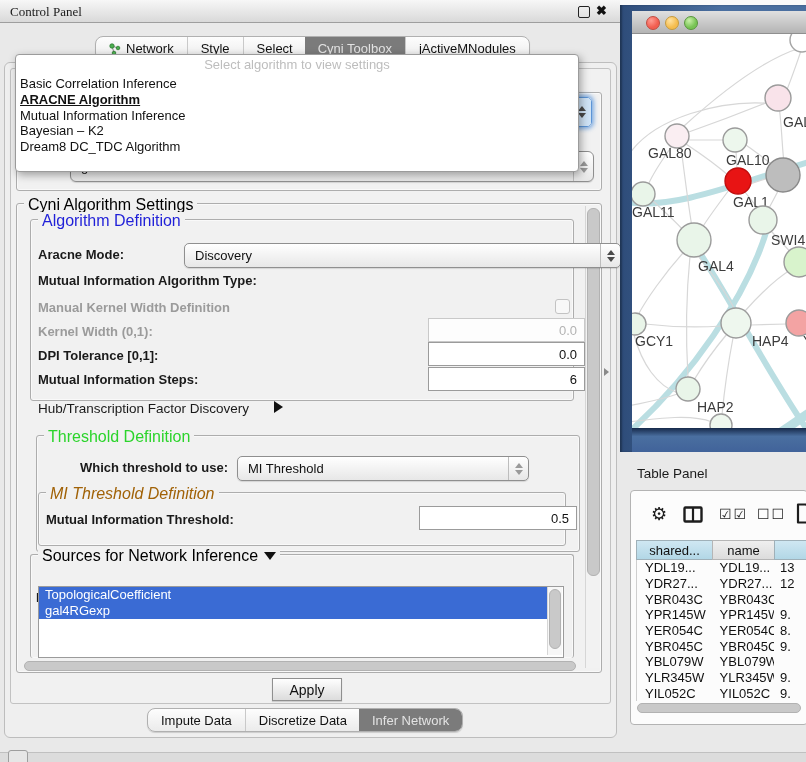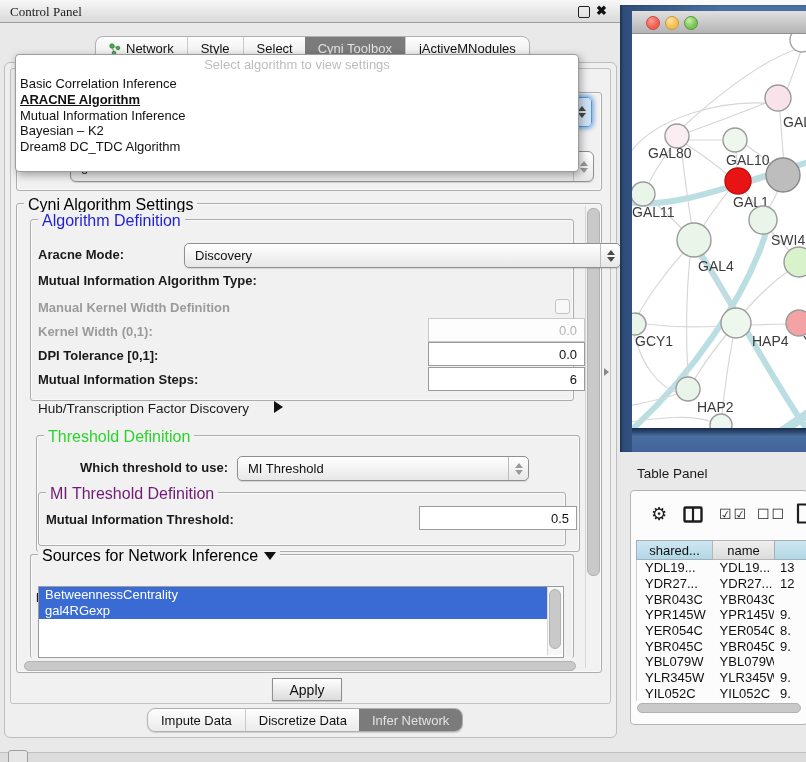--- a/index.html
+++ b/index.html
@@ -178,36 +178,36 @@
 </div>
 <span class="lbl b abs" style="left:80px;top:460px;">Which threshold to use:</span>
 <div class="combo" style="left:237px;top:456px;width:290px;height:23px;">
   <div class="val">MI Threshold</div>
   <div class="spin lite">
         <span class="tri-up"></span>
         <span class="tri-dn"></span>
       </div>
 </div>
 <div class="groupbox" style="left:38px;top:492px;width:526px;height:52px;">
-  <span class="gtitle" style="color:#701a75;">MI Threshold Definition</span>
+  <span class="gtitle" style="color:#a16207;font-style:italic;">MI Threshold Definition</span>
 </div>
 <span class="lbl b abs" style="left:46px;top:512px;">Mutual Information Threshold:</span>
 <div class="field" style="left:419px;top:506px;width:142px;height:22px;">
   <span>0.5</span>
 </div>
 
 <div class="groupbox" style="left:30px;top:554px;width:542px;height:103px;border-bottom:none;">
   <span class="gtitle" style="display:flex;align-items:center;gap:6px;">
     <span>Sources for Network Inference</span>
     <span style="width:0;height:0;border-left:6px solid transparent;border-right:6px solid transparent;border-top:8px solid #111;"></span>
   </span>
 </div>
 <span class="lbl b abs" style="left:36px;top:566px;margin-top:24px;">Data Attributes</span>
 <div id="attr-list">
-      <div class="attr-item">BetweennessCentrality</div>
+      <div class="attr-item">TopologicalCoefficient</div>
       <div class="attr-item">gal4RGexp</div>
     </div>
 <div class="sb-track-v" style="left:547px;top:587px;width:14px;height:68px;background:#f7f7f7;"></div>
 <div class="sb-thumb" style="left:549px;top:589px;width:10px;height:58px;"></div>
 
 <div class="sb-thumb" style="left:24px;top:661px;width:550px;height:8px;"></div>
 
 <div class="btn" style="left:272px;top:678px;width:68px;height:21px;">
   <span>Apply</span>
 </div>

